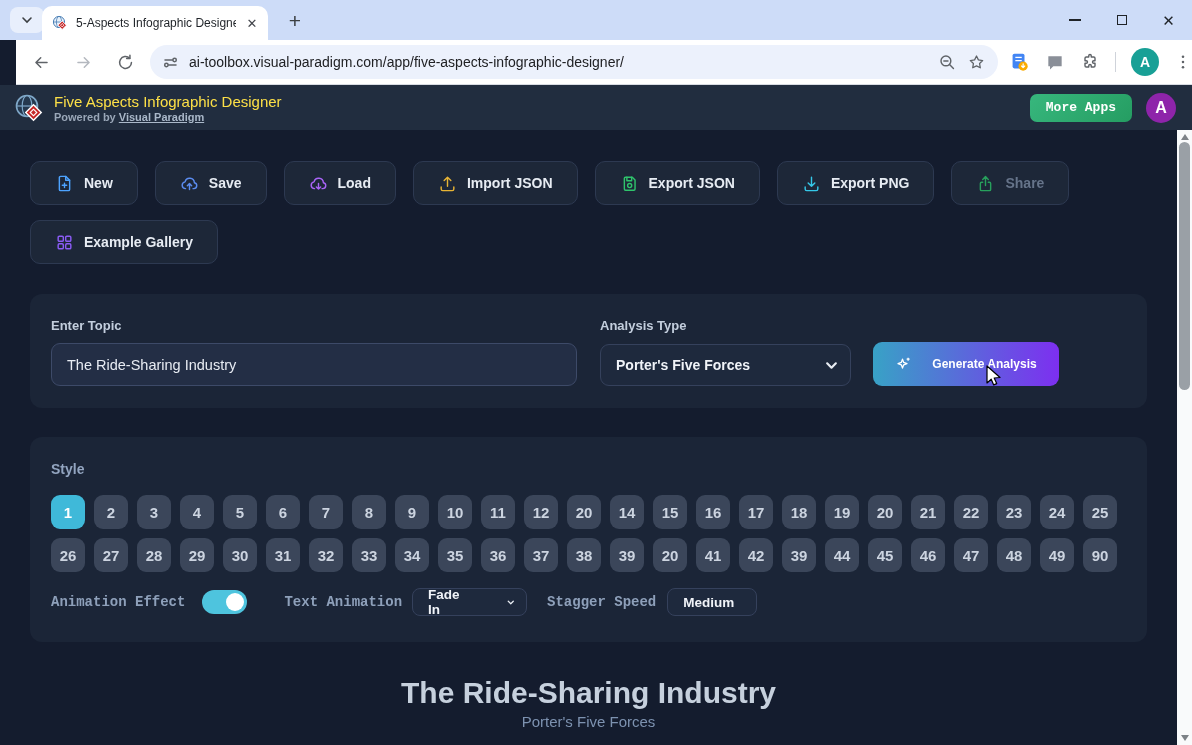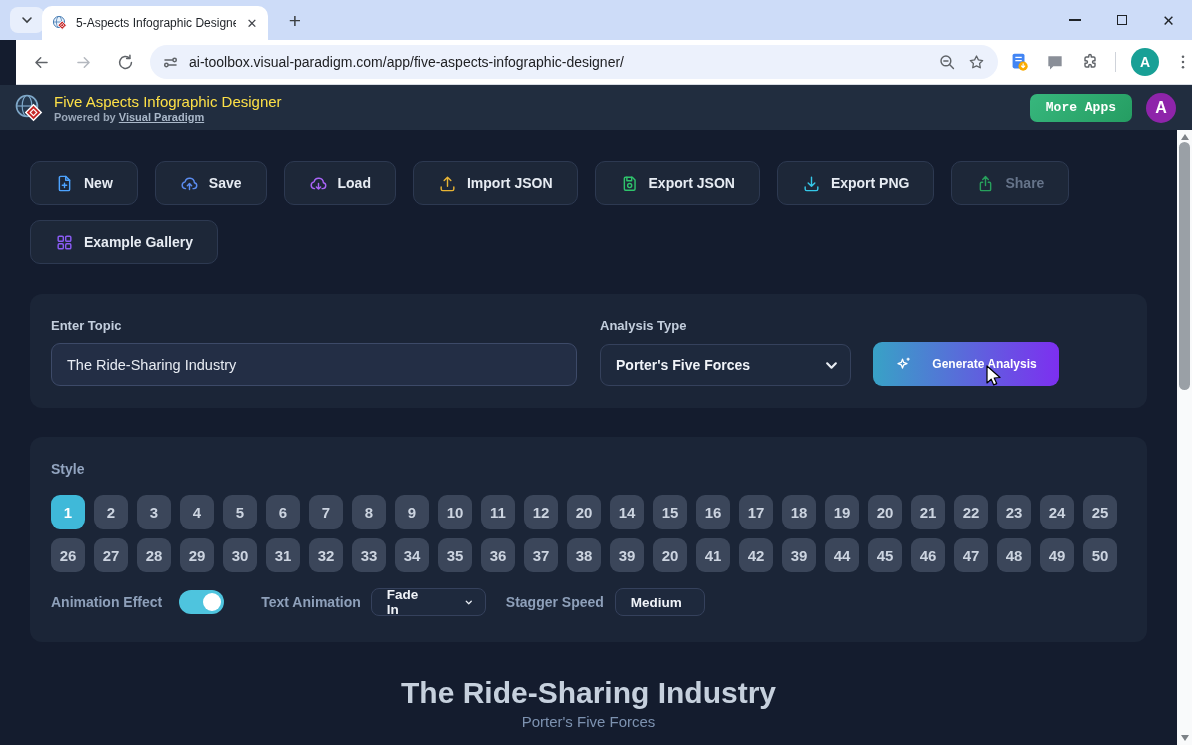--- a/index.html
+++ b/index.html
@@ -81,21 +81,21 @@
     font-size:12px; font-weight:bold; font-family:inherit; display:flex; align-items:center;
     justify-content:center; gap:19px; }
 
   .style-grid { position:absolute; left:21px; top:58px; width:1075px; display:flex; flex-wrap:wrap;
     gap:9px; }
   .style-opt { width:34px; height:34px; border:none; border-radius:9px; background:#3b465a;
     color:#ccd4e0; font-size:15px; font-weight:bold; font-family:inherit; }
   .style-opt.on { background:#3fb9d9; color:#fff; }
 
   .anim-row { position:absolute; left:21px; top:150px; height:30px; display:flex; align-items:center; }
-  .anim-label { font-size:14px; font-weight:bold; color:#8ea0ba; }
+  .anim-label { font-size:14px; font-weight:bold; color:#8ea0ba;font-family:Liberation Mono, monospace; }
   .toggle { width:45px; height:24px; border-radius:12px; background:#4ec4de; margin-left:17px;
     position:relative; }
   .toggle .knob { position:absolute; top:3px; left:3px; width:18px; height:18px; border-radius:50%;
     background:#fff; }
   .toggle.on .knob { left:auto; right:3px; }
   .mini-select { position:static; height:28px; font-size:13.5px; font-weight:bold; border-radius:8px;gap:46px; }
   .ta-select { width:115px; margin-left:10px; }
   .ss-select { width:90px; margin-left:11px; }
   .gap1 { margin-left:37px; } .gap2 { margin-left:20px; }
 
@@ -385,21 +385,21 @@
         <button type="button" class="style-opt">20</button>
         <button type="button" class="style-opt">41</button>
         <button type="button" class="style-opt">42</button>
         <button type="button" class="style-opt">39</button>
         <button type="button" class="style-opt">44</button>
         <button type="button" class="style-opt">45</button>
         <button type="button" class="style-opt">46</button>
         <button type="button" class="style-opt">47</button>
         <button type="button" class="style-opt">48</button>
         <button type="button" class="style-opt">49</button>
-        <button type="button" class="style-opt">50</button>
+        <button type="button" class="style-opt">90</button>
       </div>
     <div class="anim-row">
       <span class="anim-label">Animation Effect</span>
       <div class="toggle on">
           <div class="knob"></div>
         </div>
       <span class="anim-label gap1">Text Animation</span>
       <div class="select-box mini-select ta-select">
         <span>Fade In</span>
         <svg width="11" height="11" viewBox="0 0 12 12">

